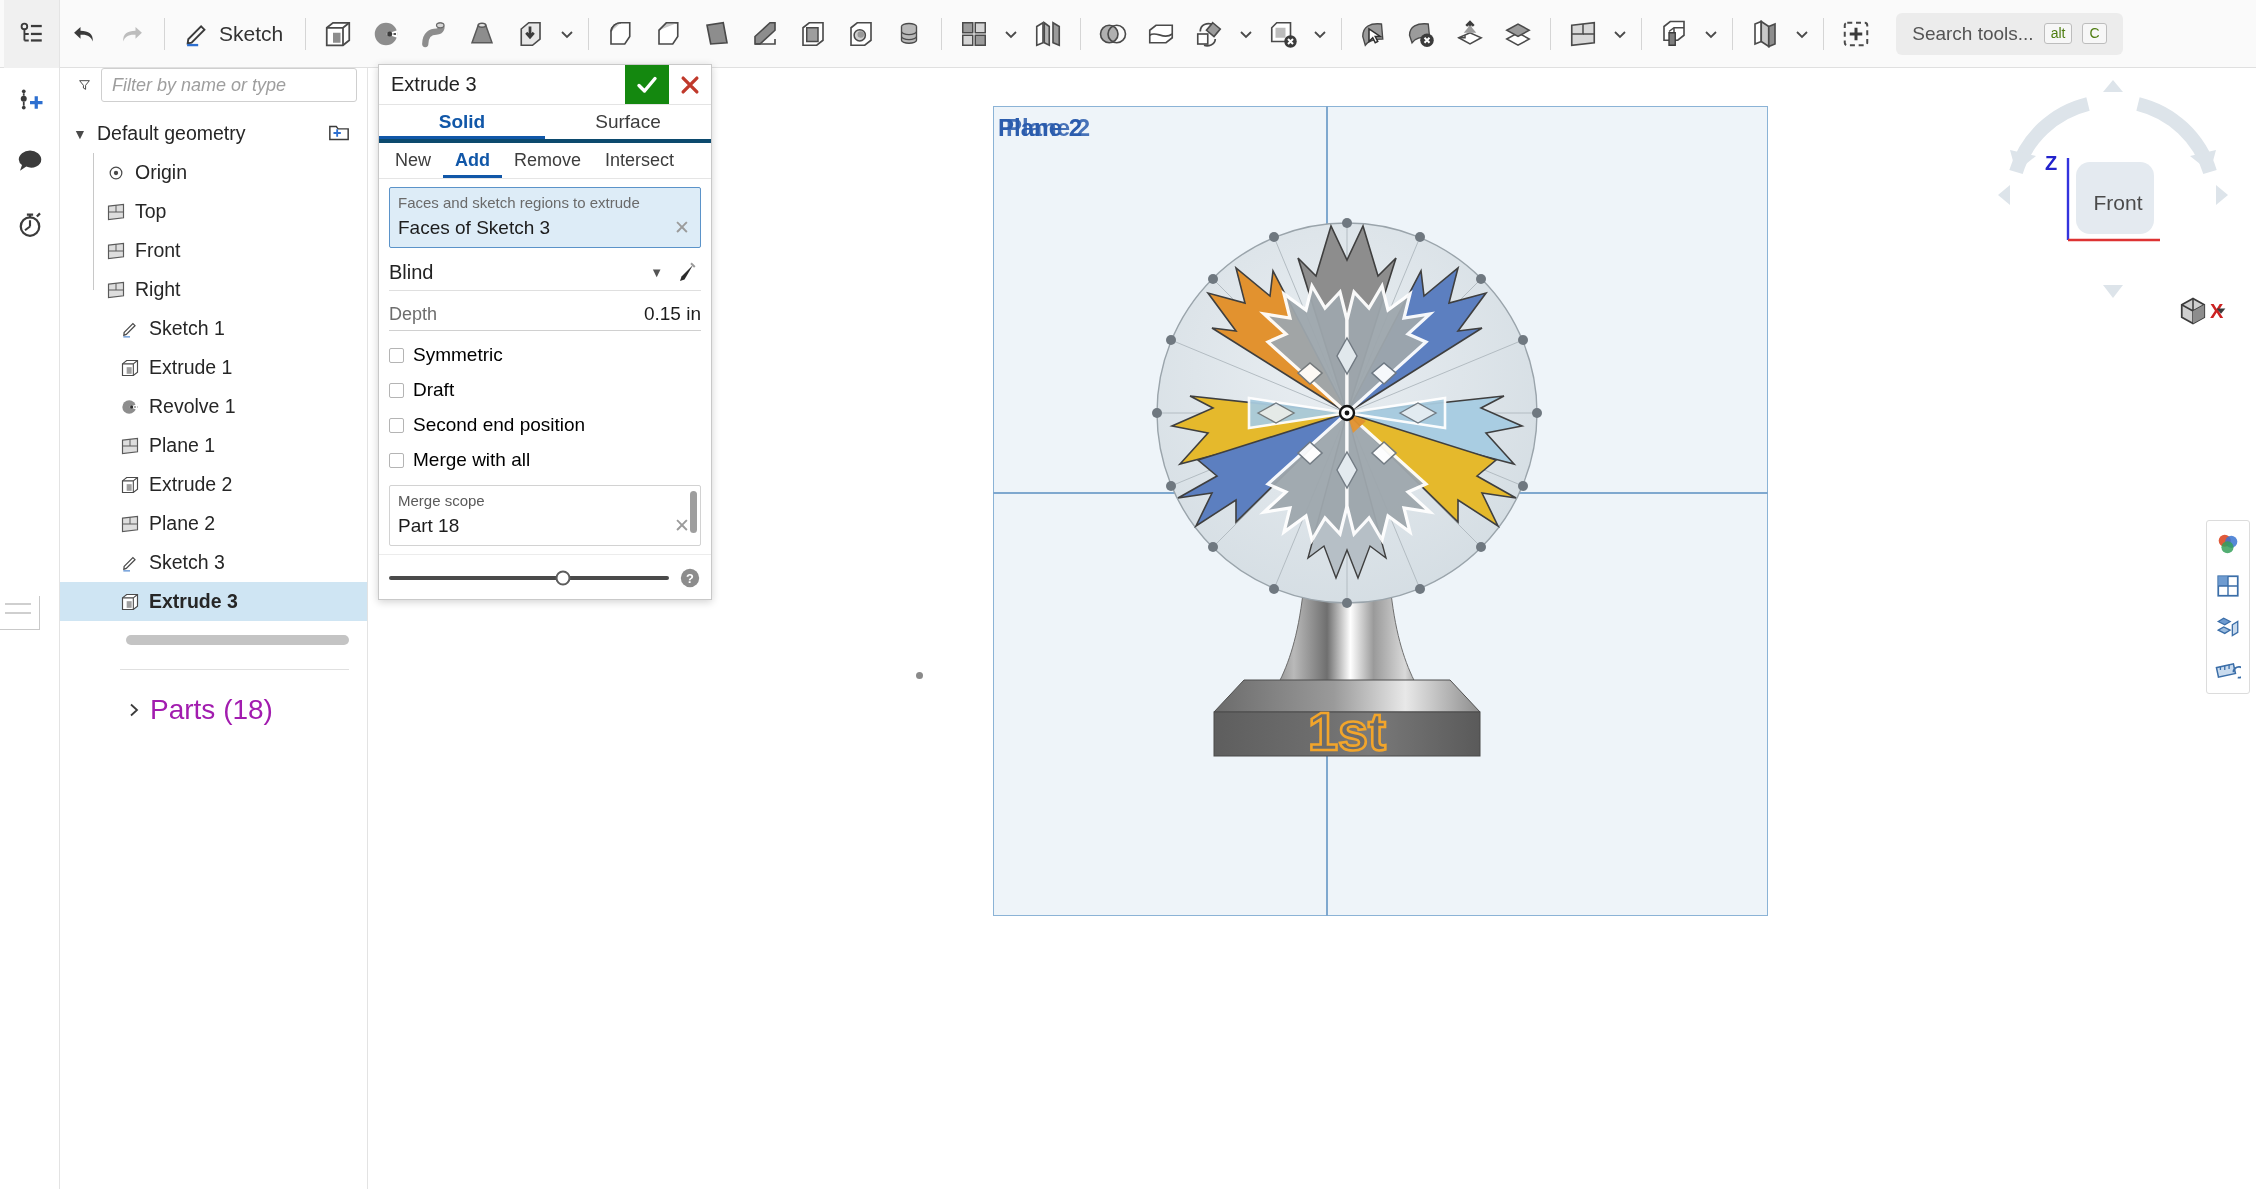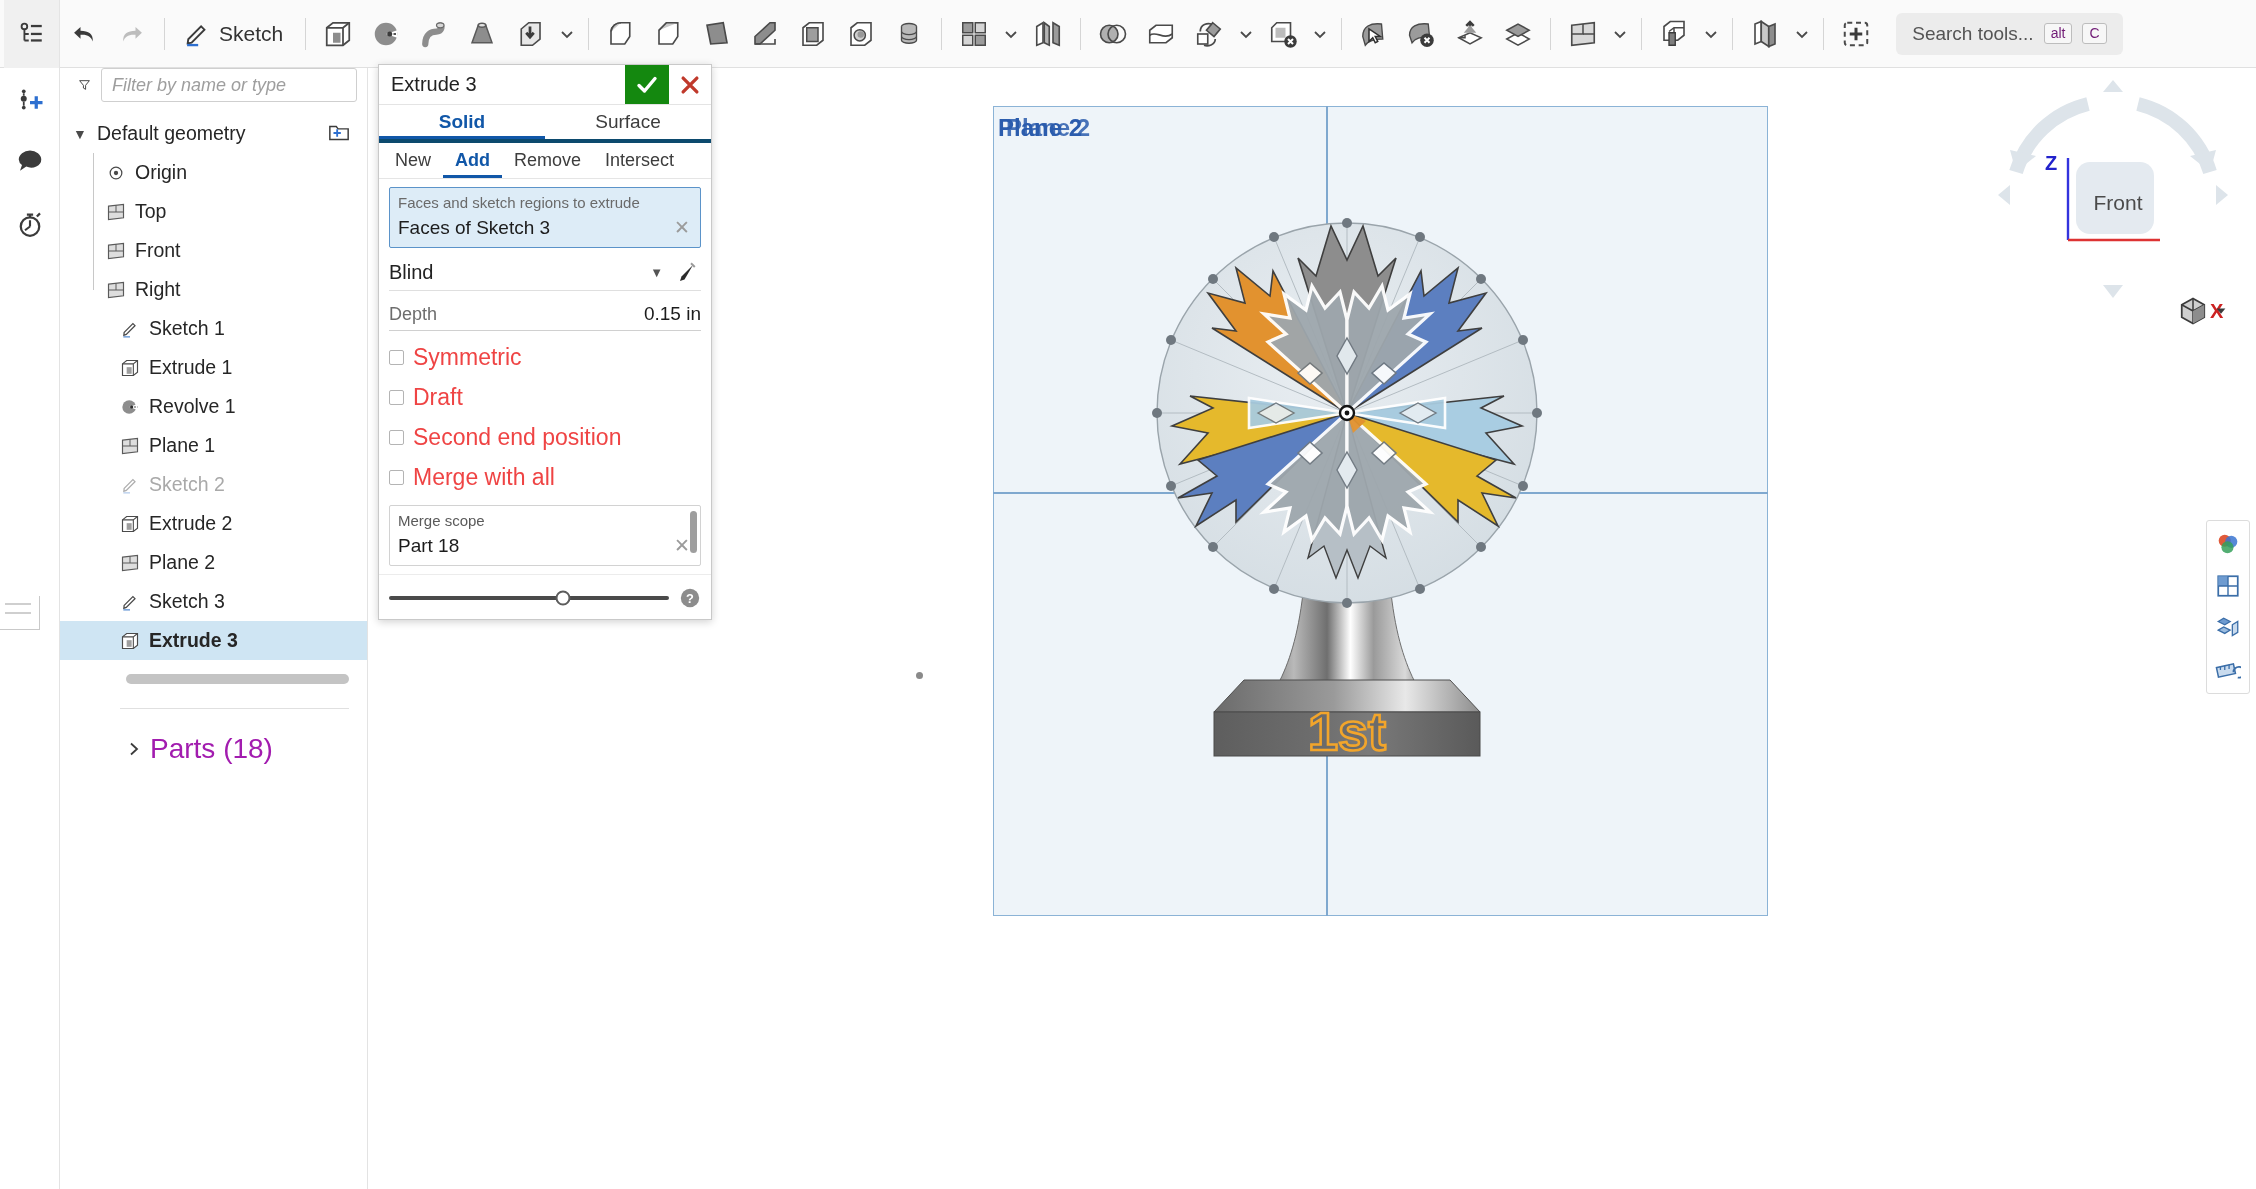--- a/index.html
+++ b/index.html
@@ -34,21 +34,21 @@
   }
   .tb-sketch-label { font-size: 21px; color:#333; }
   #search-tools {
     display:flex; align-items:center; gap:10px;
     background:#ececec; border-radius:6px; height:42px; padding:0 16px;
     margin-left: 16px; cursor:text; flex:0 0 auto;
   }
   #search-tools .ph { font-size:19px; color:#555; }
   .kbd {
     border:1px solid #bdbdbd; border-radius:3px; background:#f7f7f7;
-    font-size:14px; color:#701a75; padding:1px 6px; line-height:17px;
+    font-size:14px; color:#4d7c0f; padding:1px 6px; line-height:17px;
   }
 
   
   #rail {
     position:absolute; left:0; top:68px; width:60px; height:1121px;
     background:#ffffff; border-right:1px solid #e3e3e3;
     display:flex; flex-direction:column; align-items:center; padding-top:10px; gap:18px;
   }
   .rail-btn { width:44px; height:44px; display:flex; align-items:center; justify-content:center; cursor:pointer; }
 
@@ -128,21 +128,21 @@
   #endcond-row .etxt { flex:1; font-size:20px; color:#222; }
   .caret-dn { color:#555; font-size:13px; margin-right:8px; cursor:pointer;}
   #flip-btn { width:30px; display:flex; align-items:center; justify-content:center; cursor:pointer; }
   #depth-row {
     display:flex; align-items:baseline; margin-top:12px; border-bottom:1px solid #d0d0d0; padding-bottom:5px;
   }
   #depth-row .dlab { font-size:18px; color:#6d6d6d; flex:1; }
   #depth-row .dval { font-size:19px; color:#1c1c1c; }
   .cbrow { display:flex; align-items:center; gap:9px; margin-top:13px; cursor:pointer; }
   .cbox { width:15px; height:15px; border:1px solid #b4b4b4; border-radius:2px; background:#fff; flex:0 0 auto;}
-  .cblabel { font-size:23px; color:#ef4444; }
+  .cblabel { font-size:19px; color:#000000; }
   #merge-box {
     margin-top:14px; border:1px solid #d2d2d2; border-radius:2px; padding:6px 8px 8px 8px; position:relative;
   }
   #merge-box .cap { font-size:15px; color:#5a5a5a; }
   #merge-row { display:flex; align-items:center; margin-top:5px; }
   #merge-row .val { flex:1; font-size:19px; color:#1c1c1c; }
   #merge-scrollbar {
     position:absolute; right:3px; top:5px; width:7px; height:42px; background:#9e9e9e; border-radius:4px;
   }
   #dlg-footer {
@@ -609,27 +609,20 @@
     </div>
 
     <div class="tree-row" style="padding-left:60px;">
       <svg width="20" height="20" viewBox="0 0 24 24">
         <path d="M3 5 L21 3 L21 19 L3 21 Z" fill="#dedede" stroke="#5a5a5a" stroke-width="1.4"></path>
         <path d="M3 12 L12 12 L12 3.9 M12 12 L21 12" fill="none" stroke="#5a5a5a" stroke-width="1.2"></path>
       </svg>
       <span class="tlabel">Plane 1</span>
     </div>
 
-    <div class="tree-row dim" style="padding-left:60px;">
-      <svg width="20" height="20" viewBox="0 0 24 24" style="opacity:.45">
-        <path d="M5 16 L15.5 5.5 L18 8 L7.5 18.5 L4.6 19.6 Z" fill="none" stroke="#4a4a4a" stroke-width="1.5"></path>
-        <path d="M4 21.4 H12" stroke="#7fa8dd" stroke-width="2"></path>
-      </svg>
-      <span class="tlabel">Sketch 2</span>
-    </div>
 
     <div class="tree-row" style="padding-left:60px;">
       <svg width="20" height="20" viewBox="0 0 24 24">
         <path d="M3 7 L8 3 L21 3 L21 17 L16 21 L3 21 Z" fill="#fff" stroke="#4a4a4a" stroke-width="1.4"></path>
         <path d="M3 7 L16 7 L16 21 M16 7 L21 3" fill="none" stroke="#4a4a4a" stroke-width="1.3"></path>
         <rect x="8" y="11" width="6" height="8" fill="#9e9e9e"></rect>
       </svg>
       <span class="tlabel">Extrude 2</span>
     </div>
 

